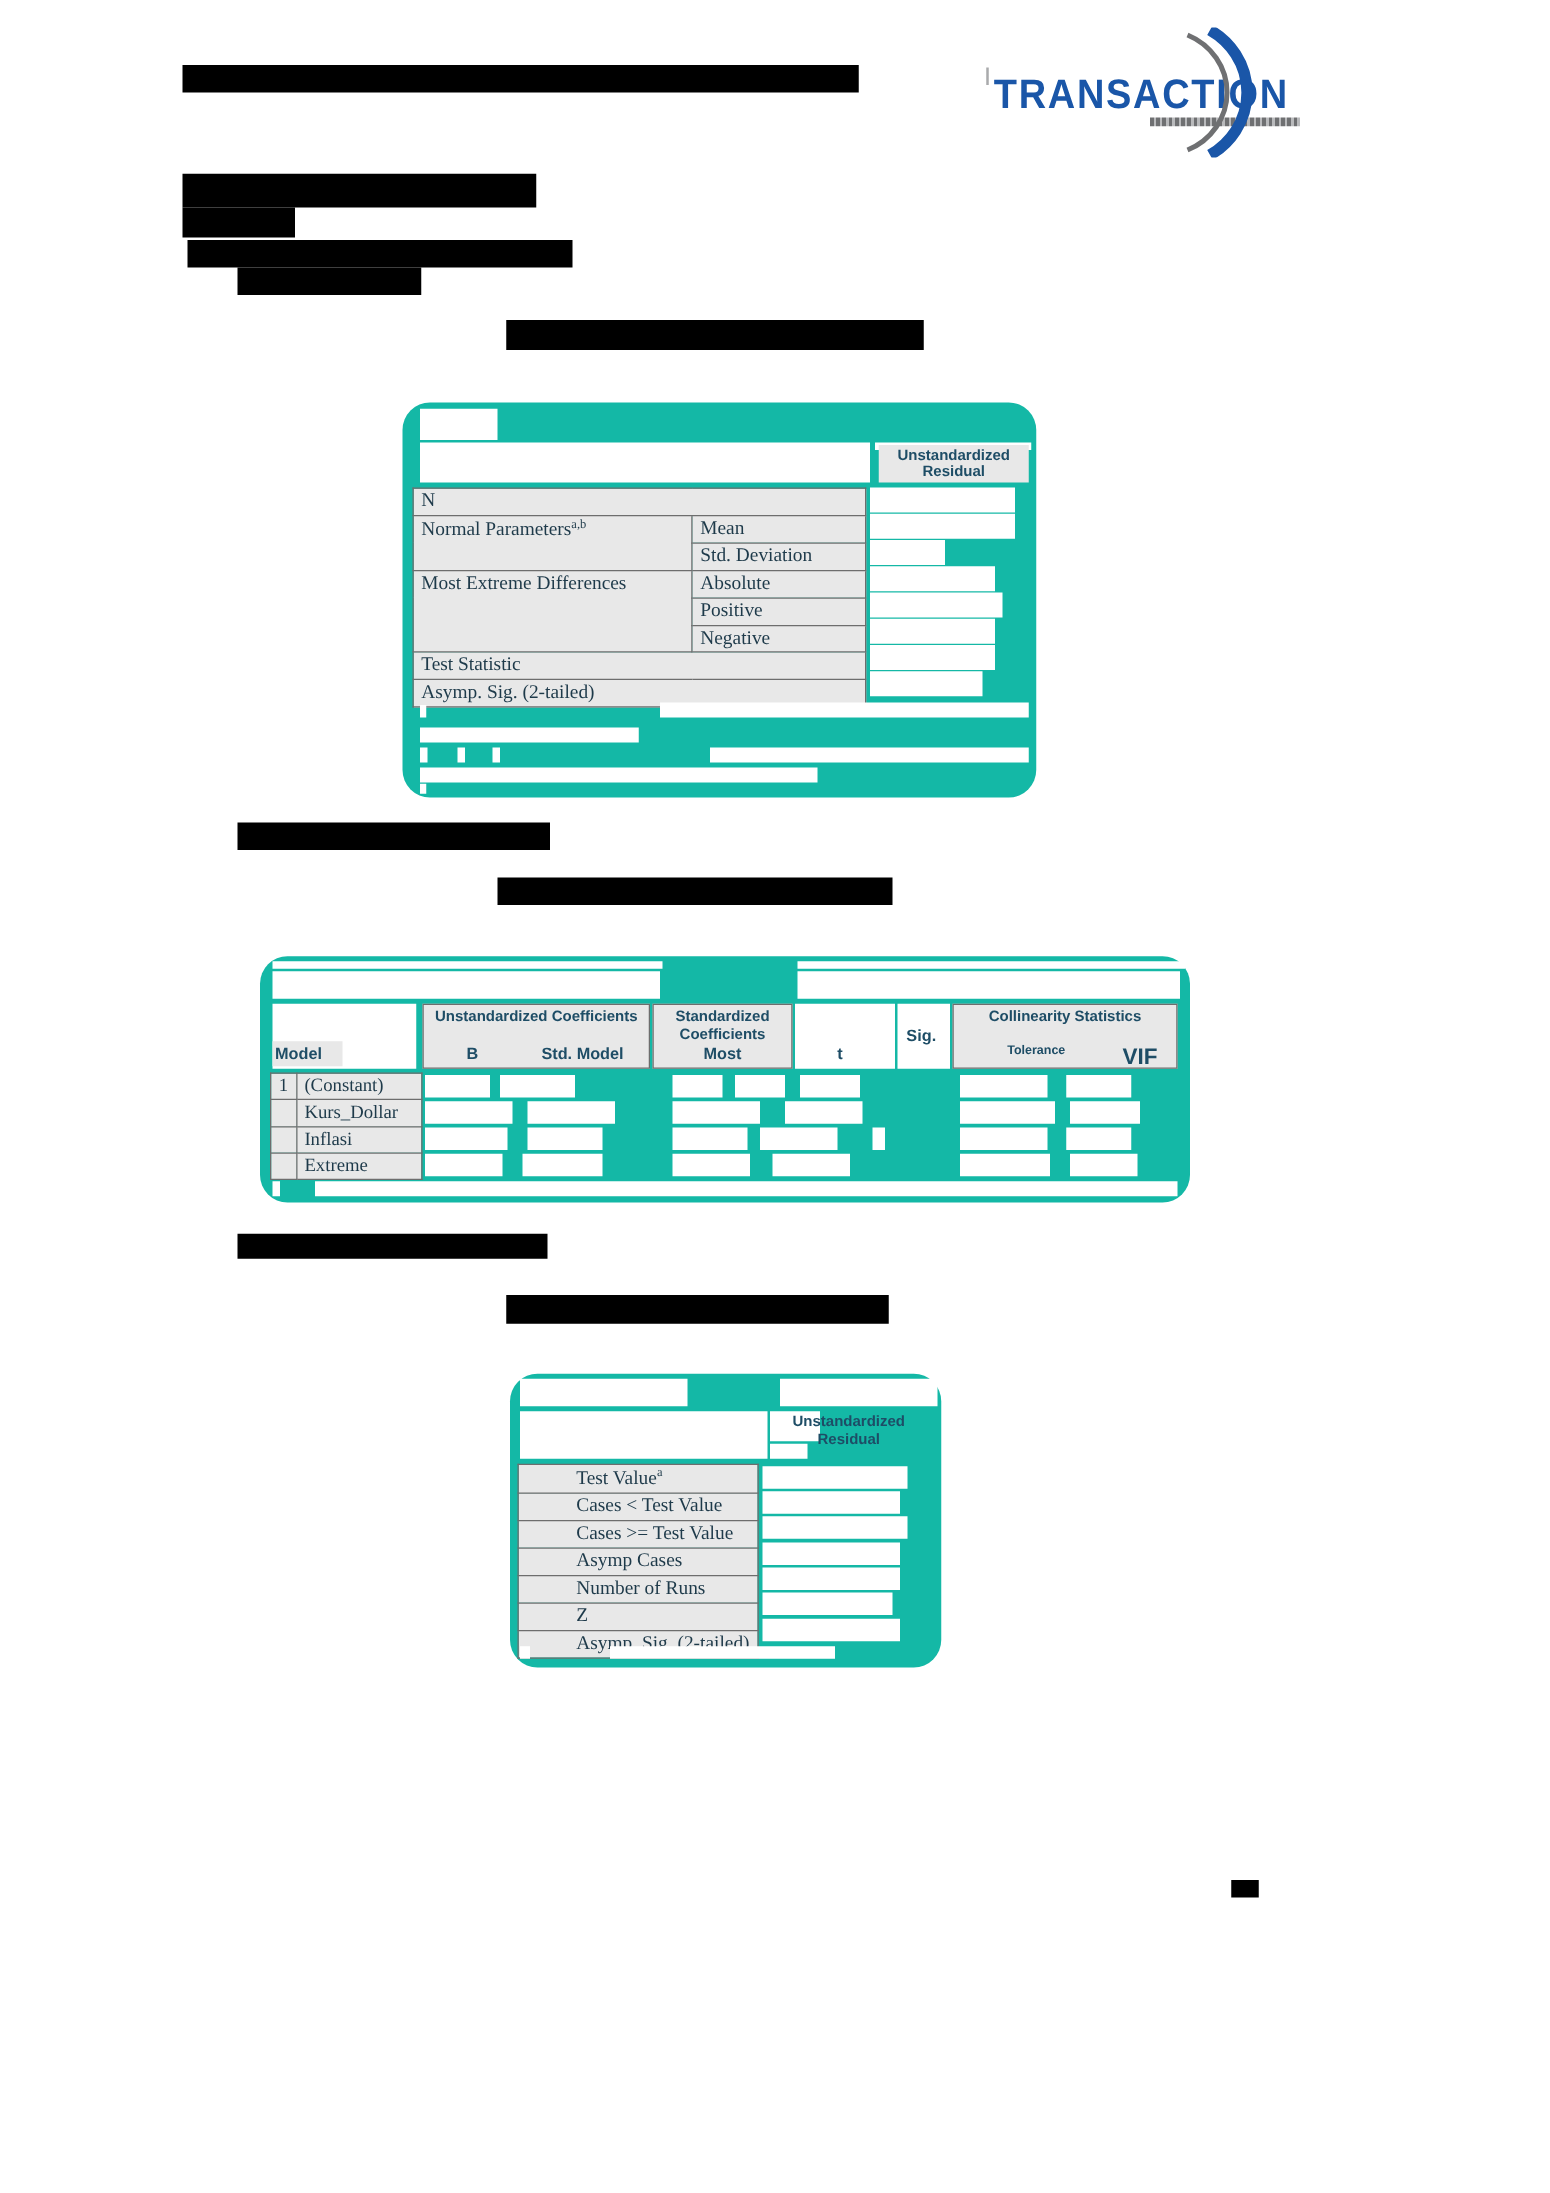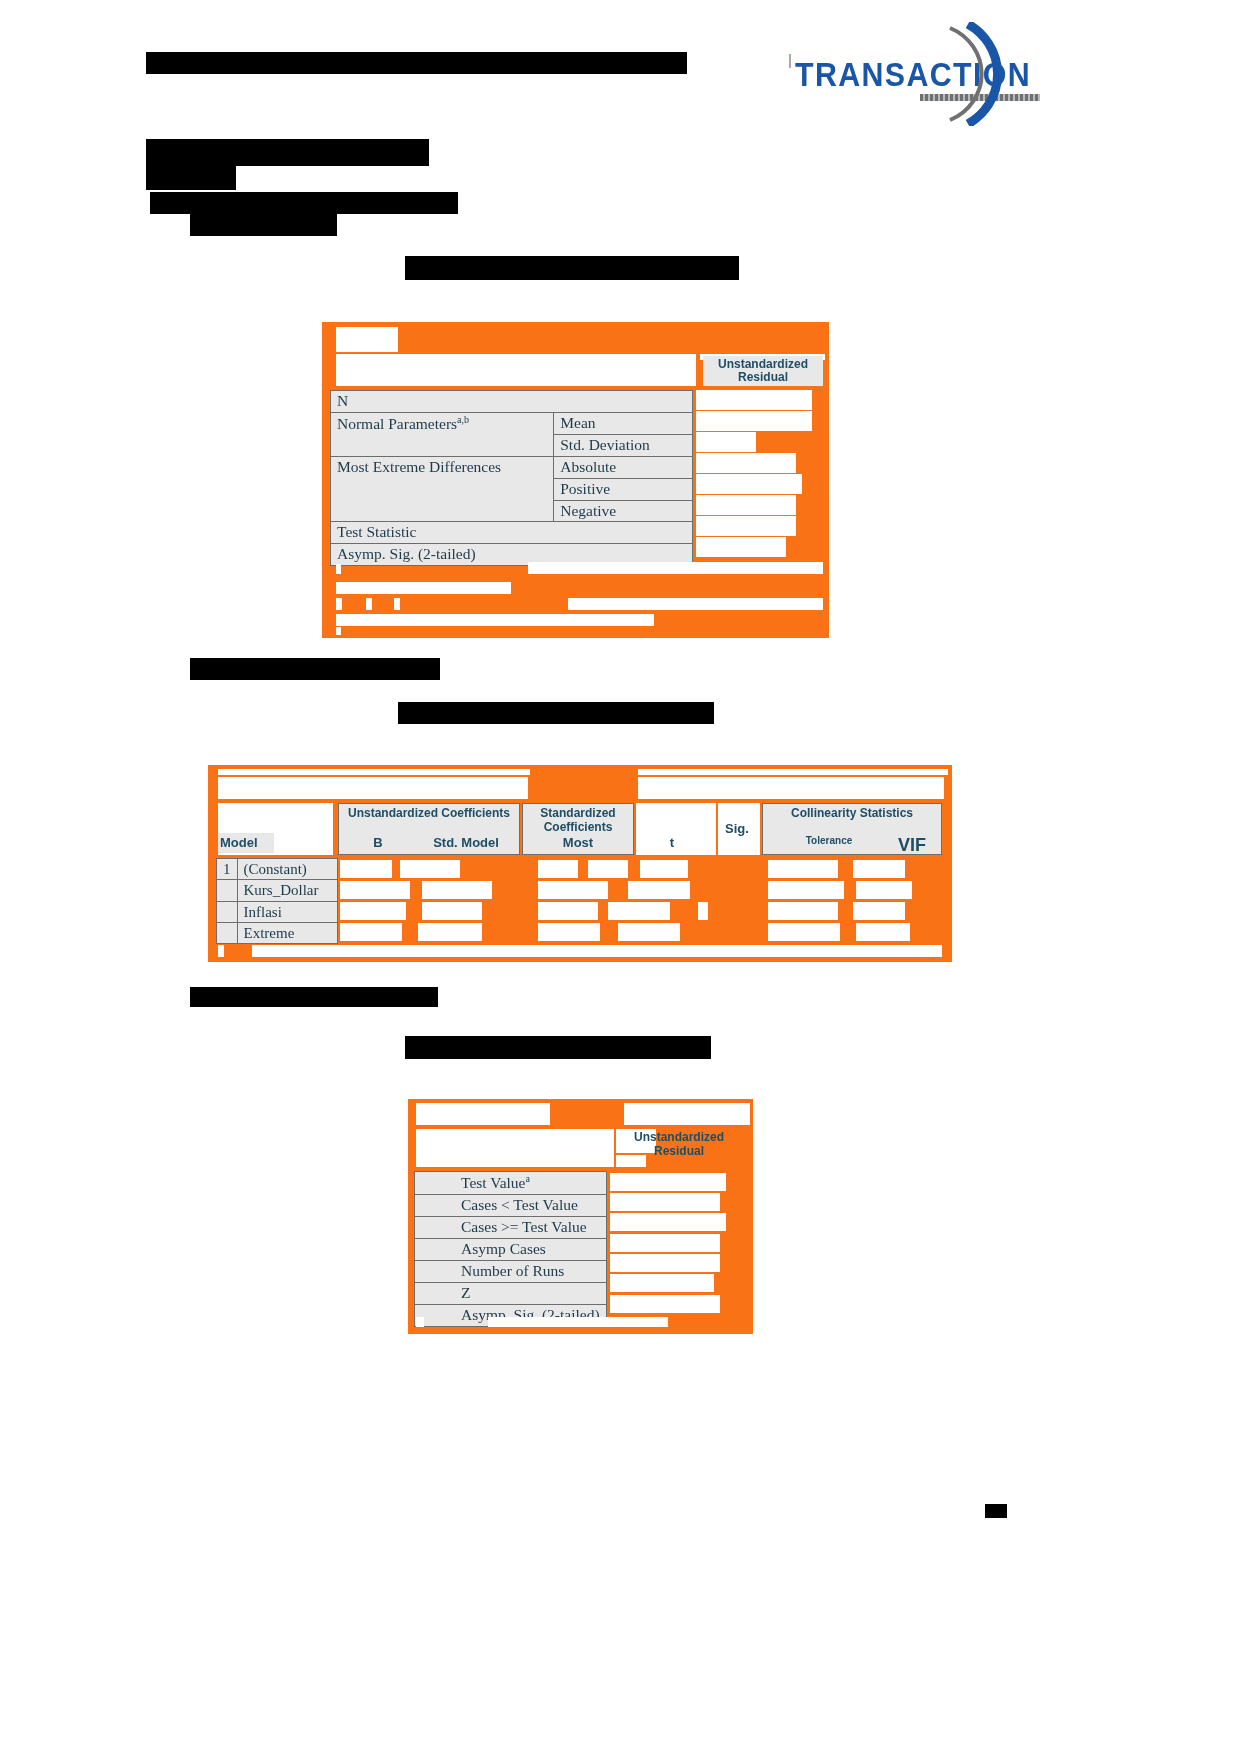--- a/index.html
+++ b/index.html
@@ -34,21 +34,21 @@
   .logo-tick { position:absolute; left:6px; top:32px; width:2px; height:14px; background:#a9aaac; }
   .logo-arc  { position:absolute; left:155px; top:0px; width:110px; height:104px; }
 
   
   .title-line { position:absolute; left:146px; top:52px; width:541px; height:22px; background:#000; }
 
   
   .blk { position:absolute; background:#000; }
 
   
-  .spss { position:absolute; background:#f97316; }
+  .spss { position:absolute; background:#14b8a6;border-radius:22px; }
   .spss-inner { position:relative; width:100%; height:100%; }
 
   table.sp { border-collapse:collapse; font-family:"Liberation Serif", serif; }
   table.sp td, table.sp th {
     border:1px solid #6d6d6d;
     background:#e8e8e8;
     color:#1e3a4a;
     font-size:15.5px;
     padding:1px 6px;
     text-align:left;

